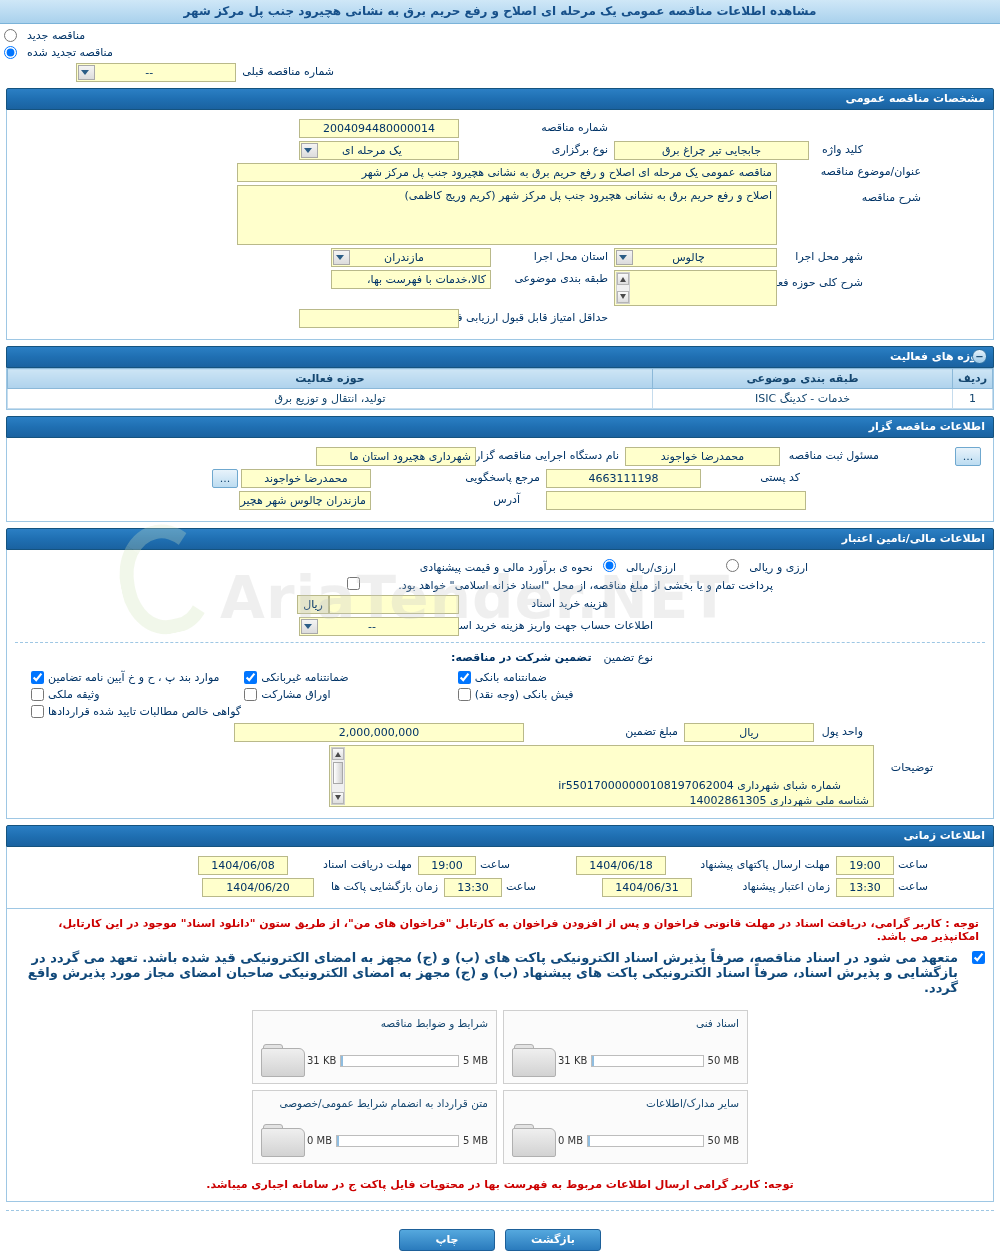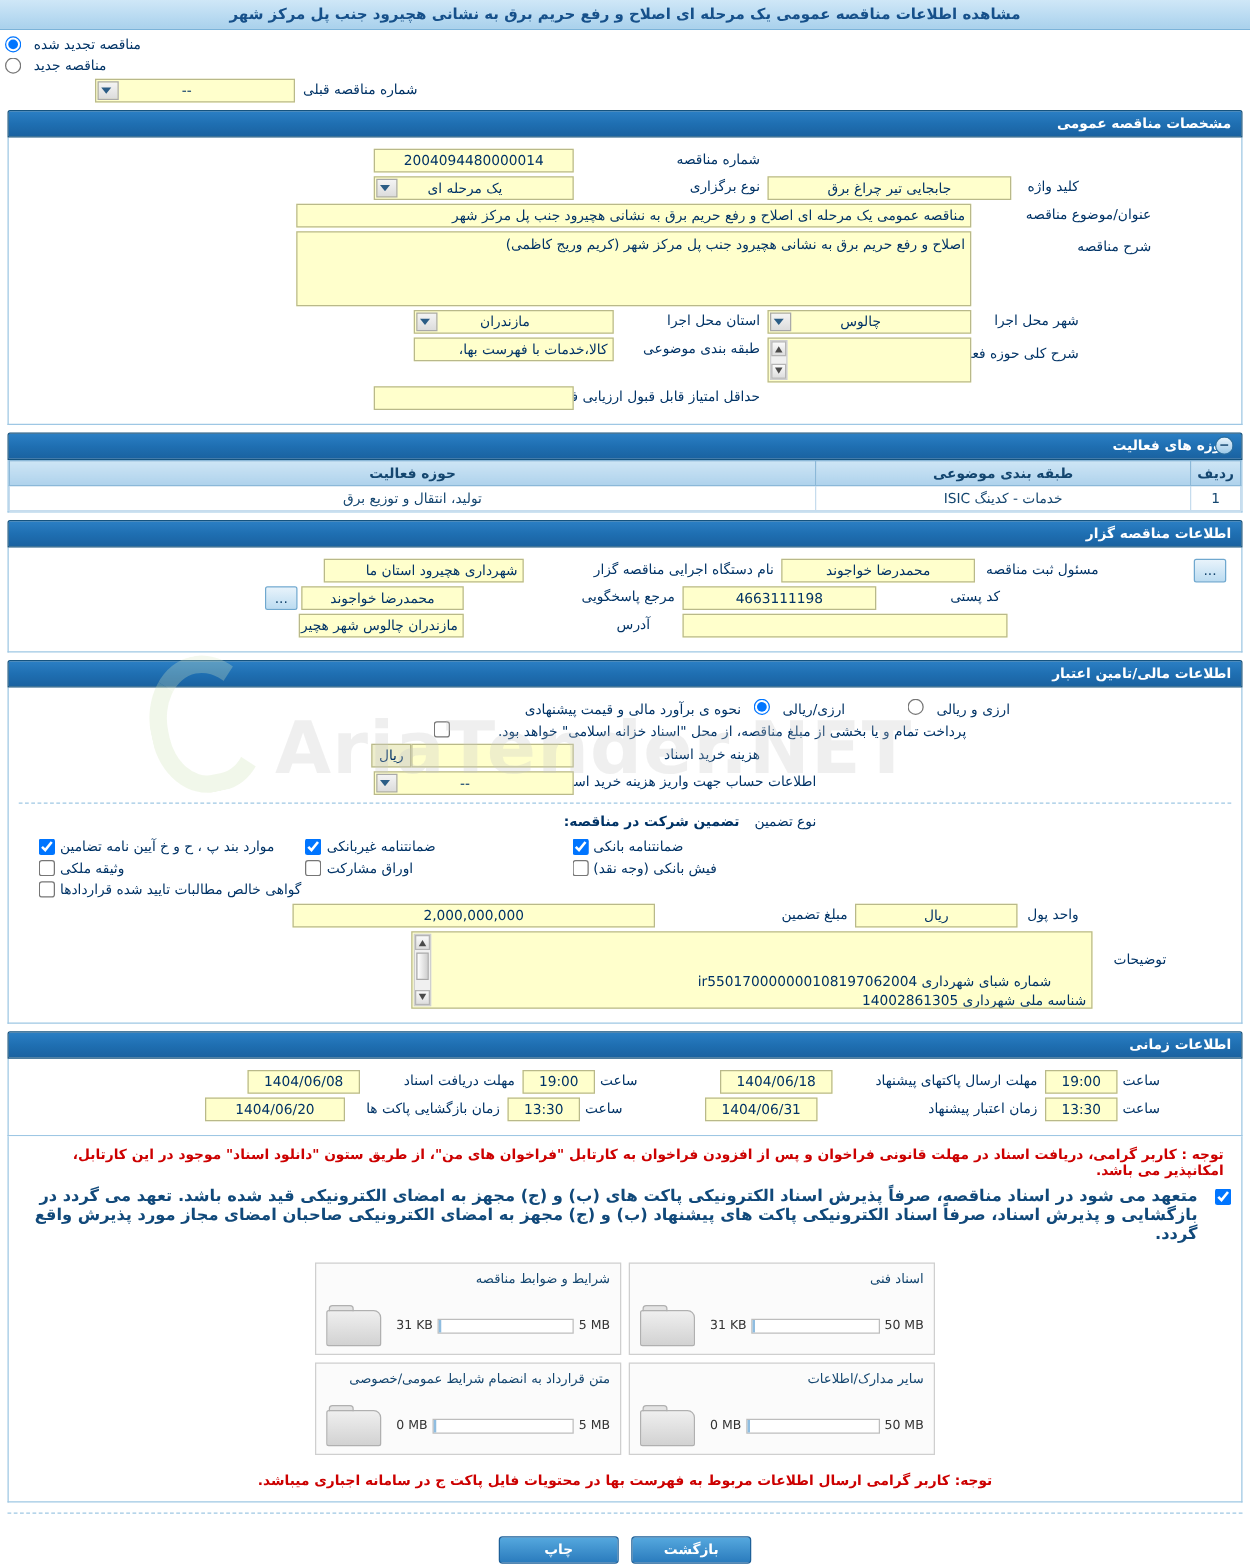--- a/index.html
+++ b/index.html
@@ -182,21 +182,21 @@
   .file-card {
     border: 1px solid #cfcfcf;
     background: #fbfbfb;
     padding: 6px 8px 6px 8px;
     height: 74px;
     display: flex;
     flex-direction: column;
     justify-content: space-between;
   }
   .file-label { font-size: 10.5px; color: #14466f; text-align: right; }
-  .file-row { display: flex; align-items: center; gap: 12px; justify-content: flex-start; flex-direction: row-reverse; }
+  .file-row { display: flex; align-items: center; gap: 2px; justify-content: flex-start; flex-direction: row-reverse; }
   .folder {
     width: 44px; height: 33px; position: relative; flex: none;
   }
   .folder .back {
     position: absolute; left: 0; top: 4px; width: 44px; height: 29px;
     background: linear-gradient(to bottom,#efefef,#d2d2d2);
     border: 1px solid #b0b0b0; border-radius: 2px 6px 2px 2px;
   }
   .folder .tab {
     position: absolute; left: 2px; top: 0; width: 20px; height: 7px;
@@ -249,26 +249,26 @@
 </style>
 </head>
 <body>
 
 <div class="page">
 
   <div class="title-bar">مشاهده اطلاعات مناقصه عمومی یک مرحله ای اصلاح و رفع حریم برق به نشانی هچیرود جنب پل مرکز شهر</div>
 
   <div class="radio-row">
     <div class="radio-line">
+      <input type="radio" name="ttype" style="">
+      <span class="lbl">مناقصه جدید</span>
+    </div>
+    <div class="radio-line">
       <input type="radio" name="ttype" checked="" style="">
       <span class="lbl">مناقصه تجدید شده</span>
-    </div>
-    <div class="radio-line">
-      <input type="radio" name="ttype" style="">
-      <span class="lbl">مناقصه جدید</span>
     </div>
   </div>
 
   <div class="frow" style="justify-content:flex-start;padding-right:0;margin:2px 0 6px 0;">
     <div style="width:660px;"></div>
     <div class="lab">شماره مناقصه قبلی</div>
     <div class="sel" style="width:160px;">
       <span class="arrow"></span>
       <span>--</span>
     </div>
@@ -366,21 +366,21 @@
 
   <div class="section-head">اطلاعات مناقصه گزار</div>
   <div class="section-body">
 
     <div class="frow" style="justify-content:flex-start;">
       <div style="width:8px;"></div>
       <div class="btn-dots">...</div>
       <div style="width:70px;"></div>
       <div class="lab" style="width:105px;text-align:right;">مسئول ثبت مناقصه</div>
       <div class="fld" style="width:155px;">محمدرضا خواجوند</div>
-      <div class="lab" style="width:206px;text-align:right;">نام دستگاه اجرایی مناقصه گزار</div>
+      <div class="lab" style="width:149px;text-align:right;">نام دستگاه اجرایی مناقصه گزار</div>
       <div class="fld right" style="width:160px;">شهرداری هچیرود استان ما</div>
     </div>
 
     <div class="frow" style="justify-content:flex-start;">
       <div style="width:183px;"></div>
       <div class="lab" style="width:105px;text-align:right;">کد پستی</div>
       <div class="fld" style="width:155px;">4663111198</div>
       <div class="lab" style="width:175px;text-align:right;">مرجع پاسخگویی</div>
       <div class="fld" style="width:130px;">محمدرضا خواجوند</div>
       <div class="btn-dots" style="margin-right:3px;">...</div>
@@ -507,21 +507,21 @@
       <div class="lab" style="width:40px;text-align:right;">ساعت</div>
       <div class="fld" style="width:58px;">19:00</div>
       <div class="lab" style="width:130px;text-align:right;">مهلت دریافت اسناد</div>
       <div class="fld" style="width:90px;">1404/06/08</div>
     </div>
 
     <div class="frow" style="justify-content:flex-start;">
       <div style="width:55px;"></div>
       <div class="lab" style="width:40px;text-align:right;">ساعت</div>
       <div class="fld" style="width:58px;">13:30</div>
-      <div class="lab" style="width:182px;text-align:right;">زمان اعتبار پیشنهاد</div>
+      <div class="lab" style="width:144px;text-align:right;">زمان اعتبار پیشنهاد</div>
       <div class="fld" style="width:90px;">1404/06/31</div>
       <div style="width:60px;"></div>
       <div class="lab" style="width:40px;text-align:right;">ساعت</div>
       <div class="fld" style="width:58px;">13:30</div>
       <div class="lab" style="width:130px;text-align:right;">زمان بازگشایی پاکت ها</div>
       <div class="fld" style="width:112px;">1404/06/20</div>
     </div>
   </div>
 
   <div class="section-body">

